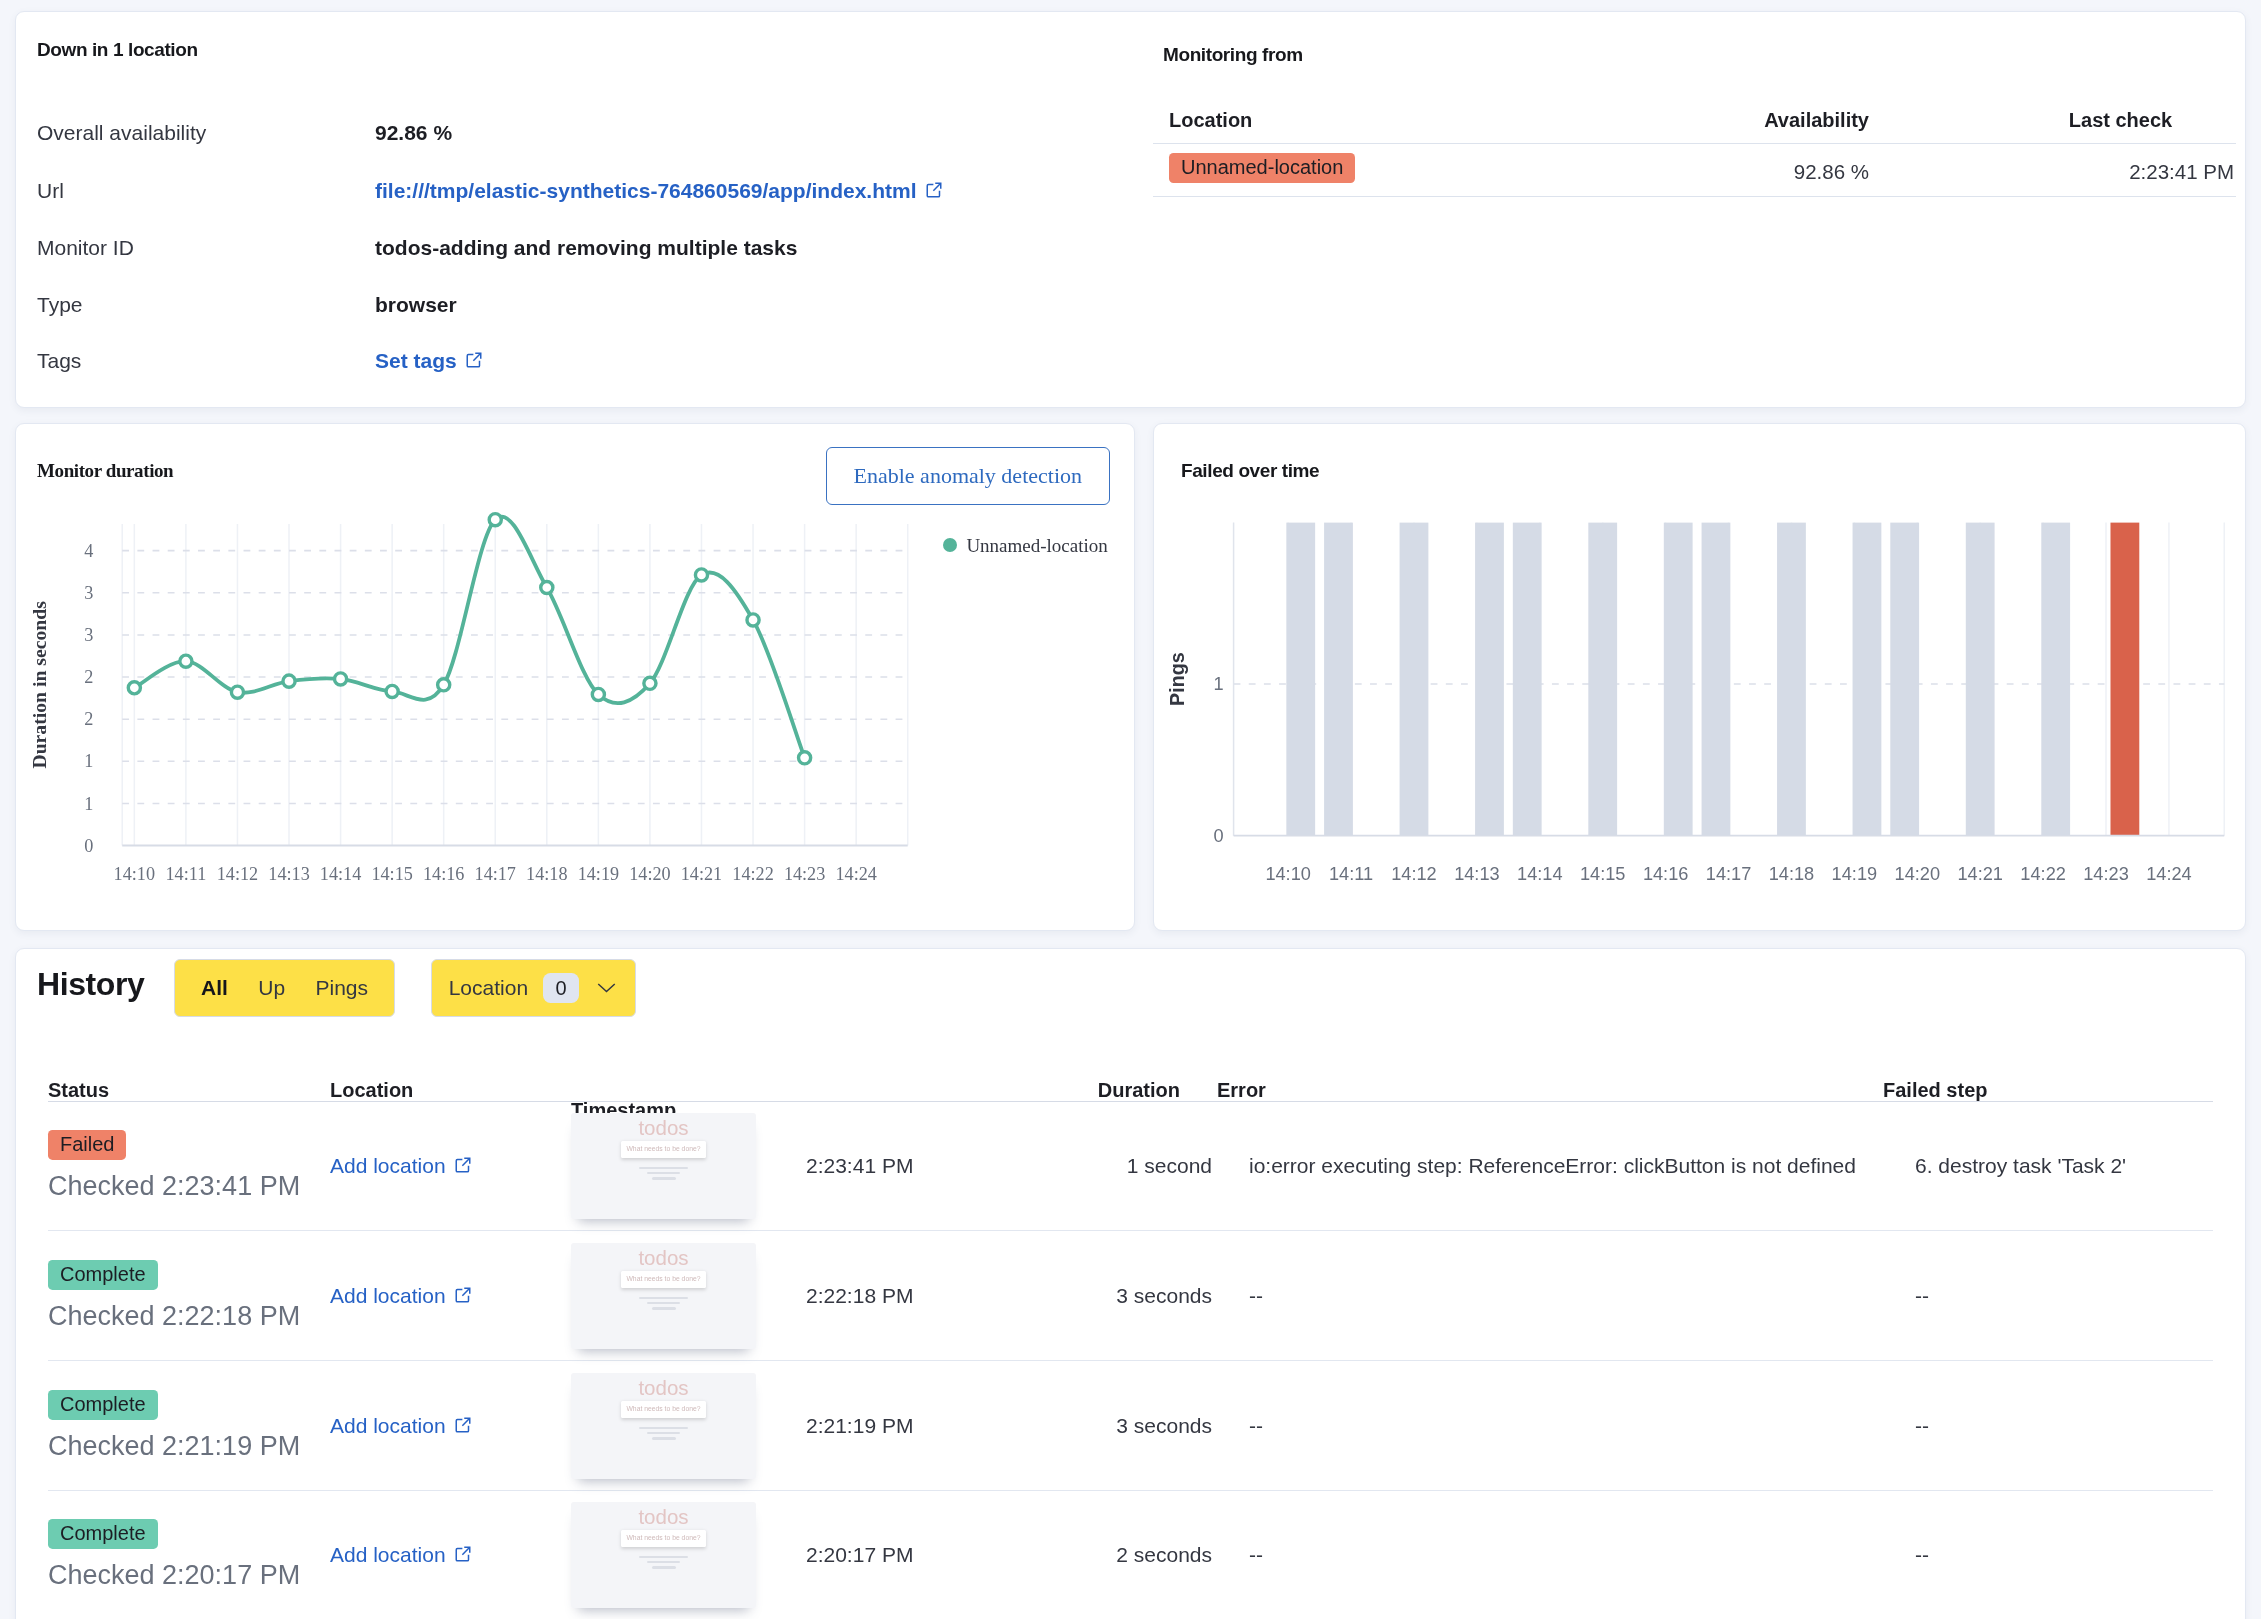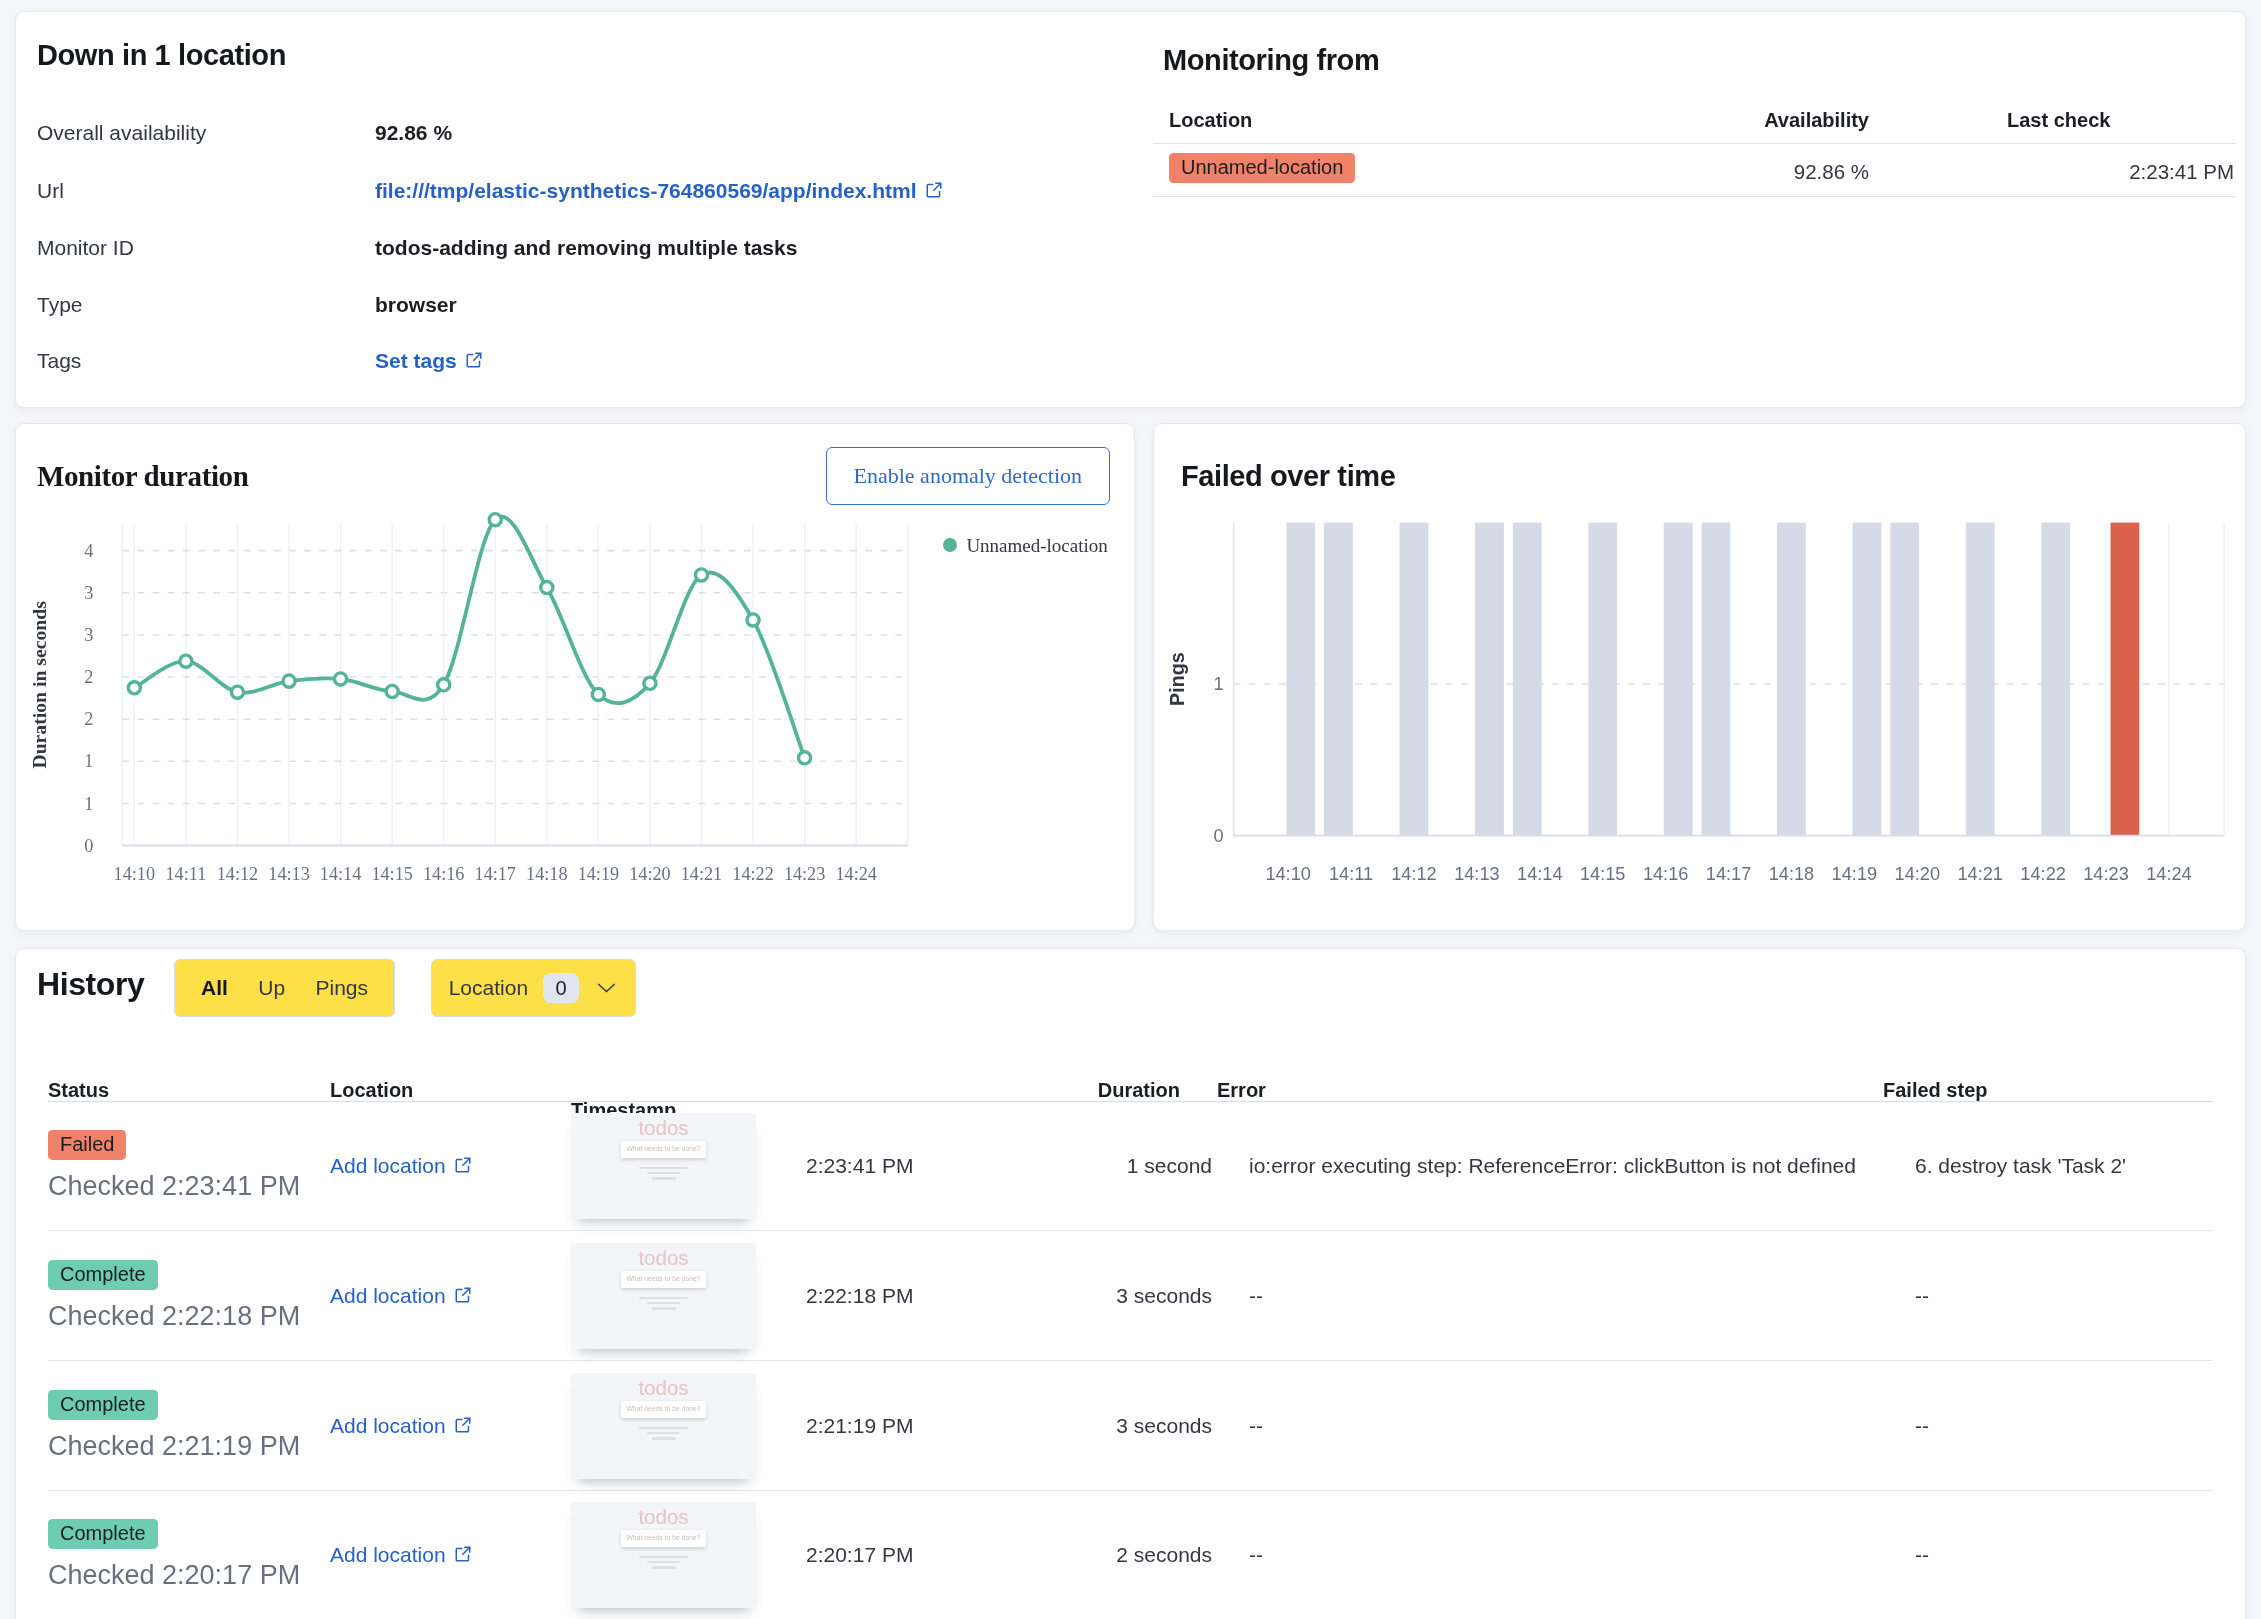--- a/index.html
+++ b/index.html
@@ -1,21 +1,21 @@
 <!DOCTYPE html>
 <html style="font-size:12px"><head>
 <meta charset="utf-8">
 <style>
   * { margin:0; padding:0; box-sizing:border-box; }
   html,body { width:2261px; height:1620px; overflow:hidden;
     font-family:"Liberation Sans","DejaVu Sans",sans-serif;
     background:#f4f6fb; color:#1d1e24; }
   .panel { position:absolute; background:#fff; border:0.8px solid #e3e8f2;
     border-radius:9px; box-shadow:0 2.3px 7.6px rgba(90,100,130,.07); }
-  .panel-title { position:absolute; font-size:29px; font-weight:700; color:#17181c; letter-spacing:-0.4px; }
+  .panel-title { position:absolute; font-size:19px; font-weight:700; color:#17181c; letter-spacing:-0.4px; }
 
   
   #top-panel { left:15px; top:10.6px; width:2231px; height:397px; }
   .dl-row { position:absolute; left:21px; width:1077px; height:33px; }
   .dl-label { position:absolute; left:0; top:0; font-size:21px; color:#343741; }
   .dl-value { position:absolute; left:338px; top:0; font-size:21px; font-weight:700; color:#1d1e24; }
   .link { color:#2661c5; text-decoration:none; cursor:pointer; }
   .ext-icon { display:inline-block; width:20px; height:20px; margin-left:7.6px; vertical-align:-2.3px; }
   .ext-icon svg { width:100%; height:100%; fill:#2661c5; }
 
@@ -103,21 +103,21 @@
           </svg></span></span>
   </div>
   <div class="dl-row" style="top:281px;">
     <span class="dl-label">Type</span>
     <span class="dl-value">browser</span>
   </div>
 
   <div class="panel-title" id="monitoring-from-title">Monitoring from</div>
   <div class="mf-header" style="left:1153px;">Location</div>
   <div class="mf-header" style="left:1626px; width:227px; text-align:right;">Availability</div>
-  <div class="mf-header" style="left:1991px; width:227px; text-align:left;">Last check</div>
+  <div class="mf-header" style="left:1991px; width:227px; text-align:center;">Last check</div>
   <div class="mf-divider" style="top:131px;"></div>
   <div>
     <span class="badge red" style="position:absolute; left:1153px; top:141px;">Unnamed-location</span>
     <div class="mf-cell" style="left:1626px; top:148px; width:227px; text-align:right;">92.86 %</div>
     <div class="mf-cell" style="left:1991px; top:148px; width:227px; text-align:right;">2:23:41 PM</div>
   </div>
   <div class="mf-divider" style="top:184px;"></div>
 </div>
 
 <div class="panel" id="duration-panel">

